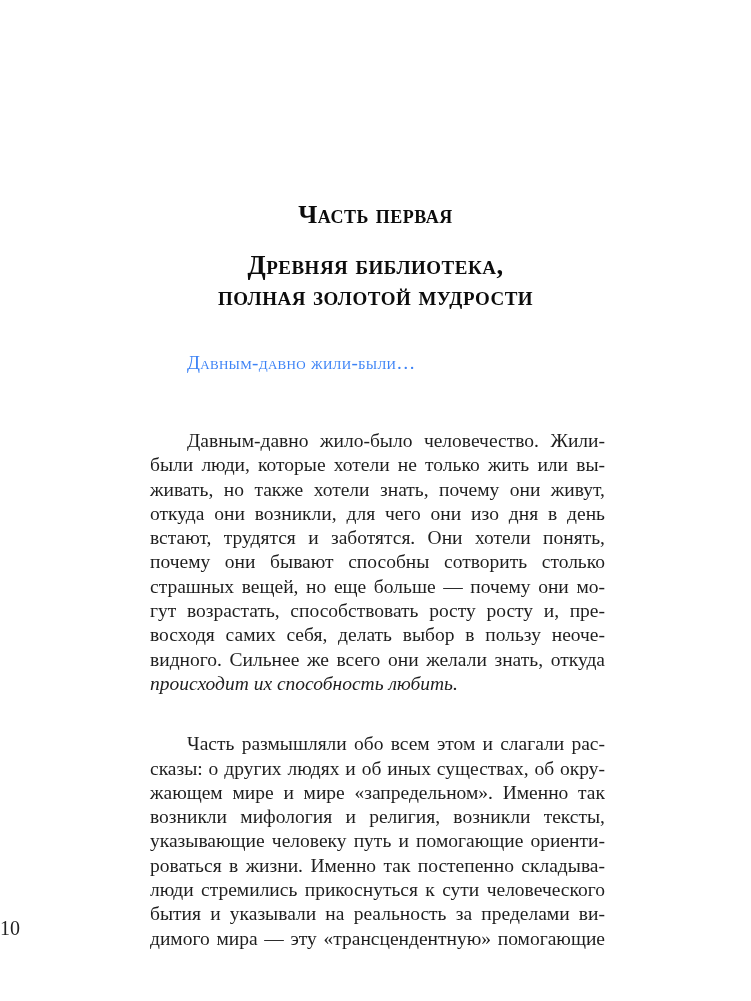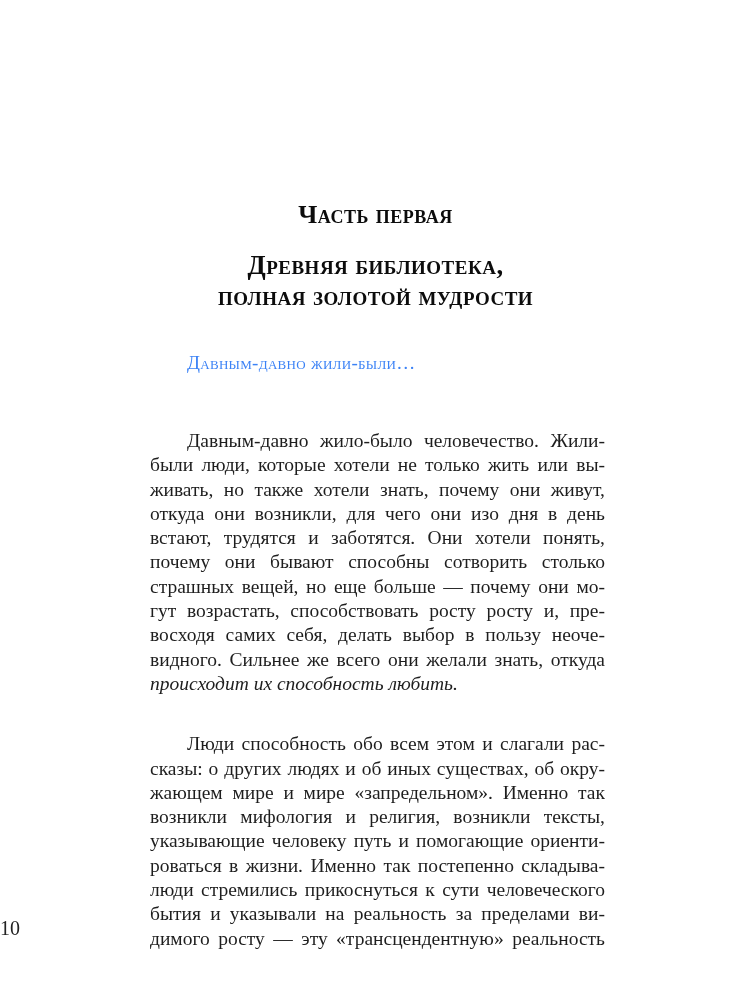--- a/index.html
+++ b/index.html
@@ -108,27 +108,27 @@
         <div class="line">откуда они возникли, для чего они изо дня в день</div>
         <div class="line">встают, трудятся и заботятся. Они хотели понять,</div>
         <div class="line">почему они бывают способны сотворить столько</div>
         <div class="line">страшных вещей, но еще больше — почему они мо-</div>
         <div class="line">гут возрастать, способствовать росту росту и, пре-</div>
         <div class="line">восходя самих себя, делать выбор в пользу неоче-</div>
         <div class="line">видного. Сильнее же всего они желали знать, откуда</div>
         <div class="line flush-left">происходит их способность любить.</div>
       </div>
       <div class="para">
-        <div class="line indent">Люди способность обо всем этом и слагали рас-</div>
+        <div class="line indent">Часть размышляли обо всем этом и слагали рас-</div>
         <div class="line">сказы: о других людях и об иных существах, об окру-</div>
         <div class="line">жающем мире и мире «запредельном». Именно так</div>
         <div class="line">возникли мифология и религия, возникли тексты,</div>
         <div class="line">указывающие человеку путь и помогающие ориенти-</div>
         <div class="line">роваться в жизни. Именно так постепенно складыва-</div>
         <div class="line">люди стремились прикоснуться к сути человеческого</div>
         <div class="line">бытия и указывали на реальность за пределами ви-</div>
-        <div class="line">димого росту — эту «трансцендентную» реальность</div>
+        <div class="line">димого мира — эту «трансцендентную» помогающие</div>
       </div>
     </div>
 
   <div class="page-number">10</div>
 
 </div>
 
 </body></html>

